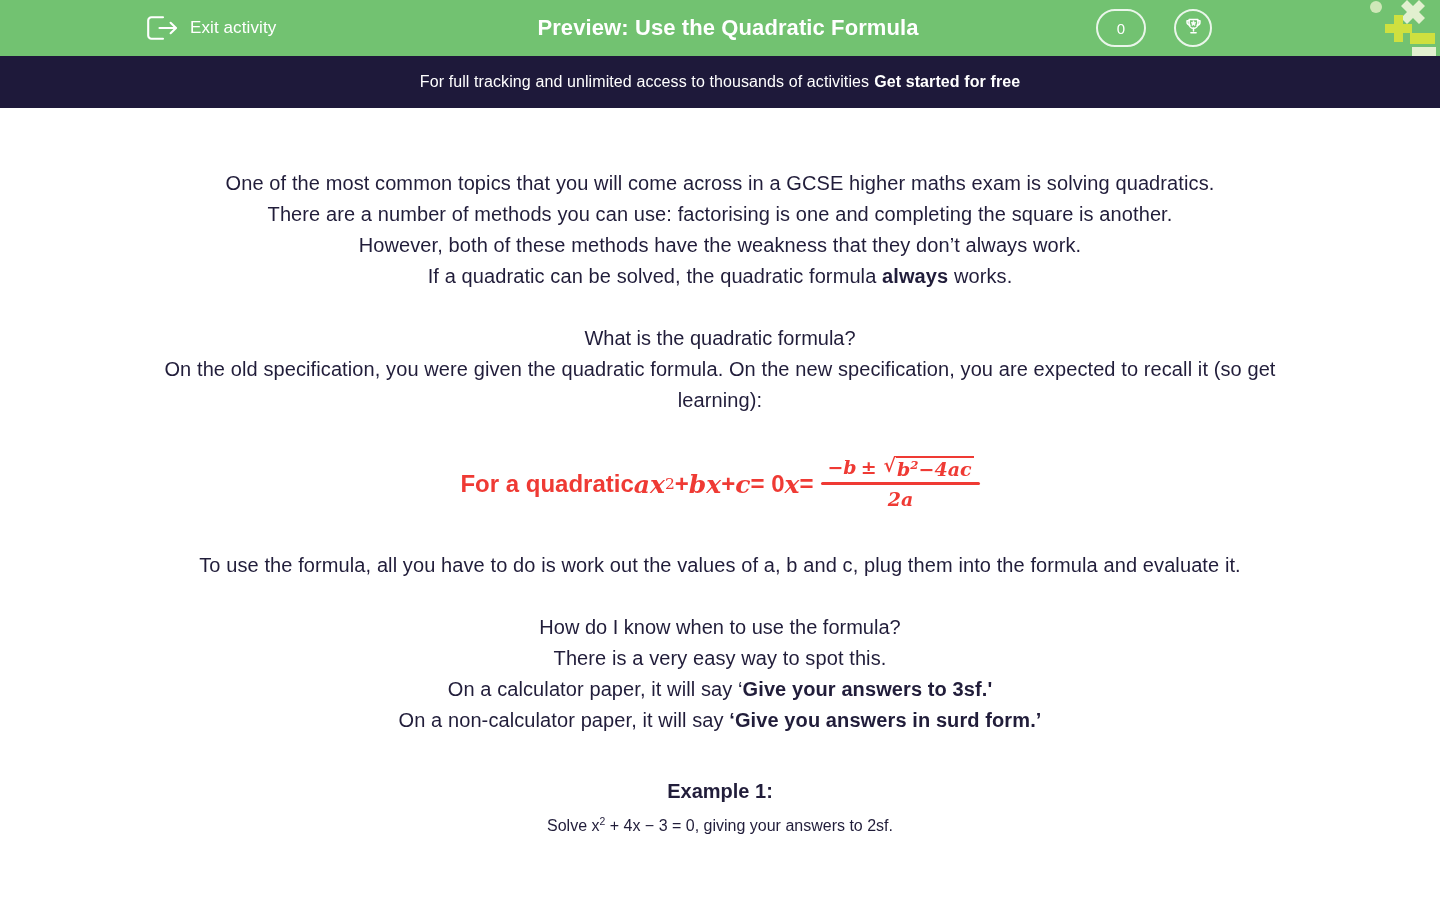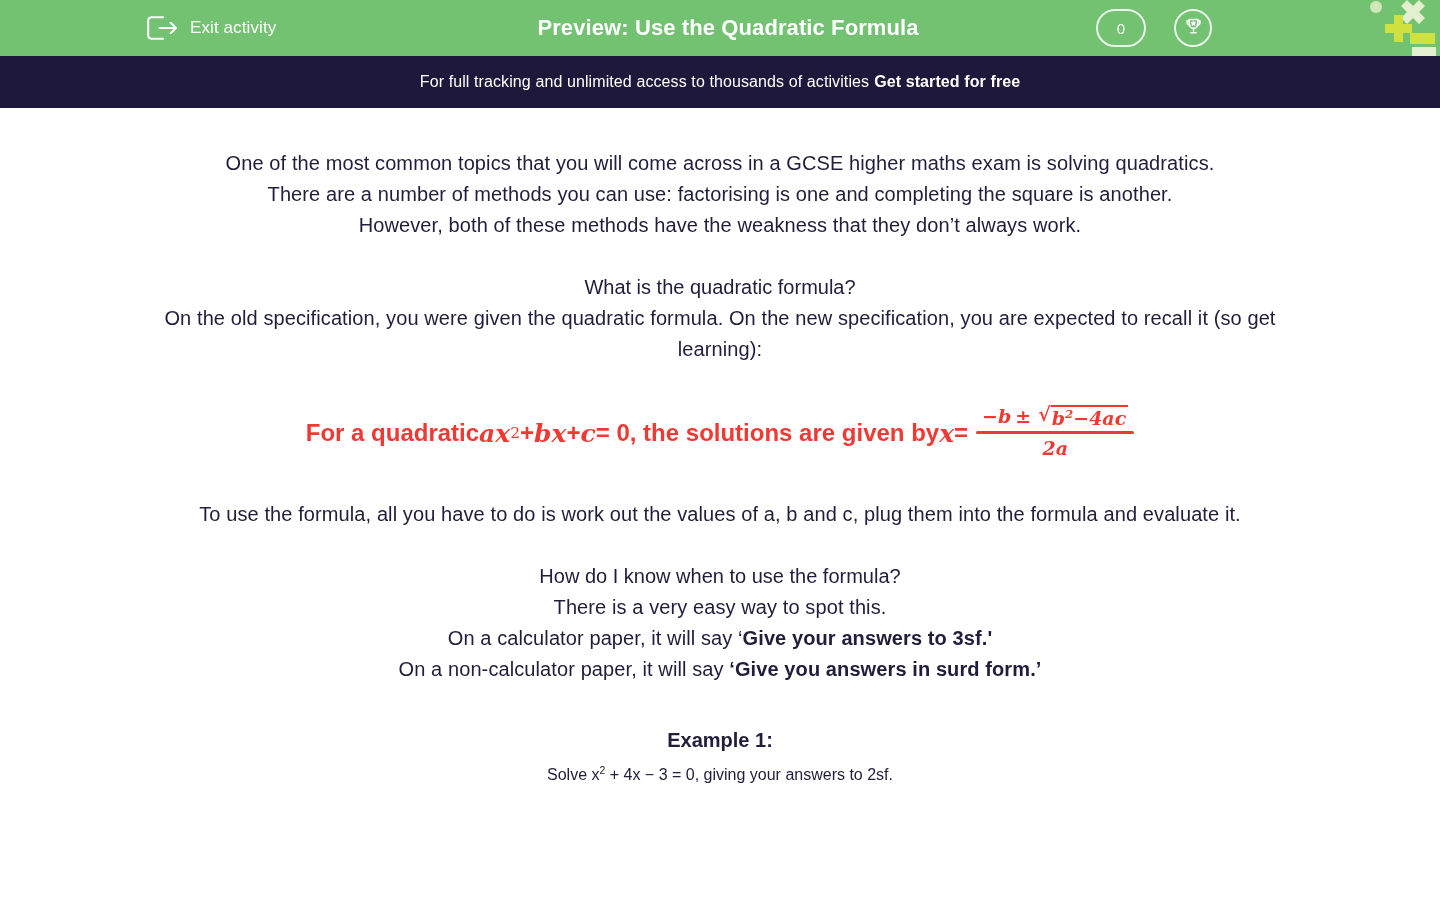--- a/index.html
+++ b/index.html
@@ -92,21 +92,21 @@
   .promo-cta {
     font-weight: 700;
     color: #ffffff;
     text-decoration: none;
     cursor: pointer;
     margin-left: 5px;
   }
 
   
   .content {
-    padding-top: 40px;
+    padding-top: 60px;
     color: #211d3a;
   }
   .block {
     text-align: center;
     font-size: 20px;
     line-height: 31px;
     color: #211d3a;
     max-width: 1160px;
     margin: 0 auto;
     letter-spacing: 0.1px;
@@ -255,20 +255,21 @@
   <span>For full tracking and unlimited access to thousands of activities</span>
   <a class="promo-cta" href="#">Get started for free</a>
 </div>
 
 <div class="content">
 
   <div class="block">
     <p>One of the most common topics that you will come across in a GCSE higher maths exam is solving quadratics.</p>
     <p>There are a number of methods you can use: factorising is one and completing the square is another.</p>
     <p>However, both of these methods have the weakness that they don’t always work.</p>
+    <p><span>If a quadratic can be solved, the quadratic formula </span><strong>always</strong><span> works.</span></p>
   </div>
 
   <div class="spacer-sm"></div>
 
   <div class="heading">What is the quadratic formula?</div>
 
   <div class="block">
     <p>On the old specification, you were given the quadratic formula. On the new specification, you are expected to recall it (so get learning):</p>
   </div>
 
@@ -277,21 +278,20 @@
       <span class="txt">For a quadratic </span>
         <span class="it">a</span>
         <span class="it">x</span>
         <sup>2</sup>
         <span class="txt"> + </span>
         <span class="it">b</span>
         <span class="it">x</span>
         <span class="txt"> + </span>
         <span class="it">c</span>
         <span class="txt"> = 0</span>
-        <span class="txt">, the solutions are given by </span>
         <span class="it">x</span>
         <span class="txt"> = </span>
 
       <span class="frac">
         <span class="num">
             <span>−b</span>
             <span class="pm">±</span>
             <span class="radical">
               <span class="sign">√</span>
               <span class="body"><span>b</span><sup>2</sup><span>−4ac</span></span>

